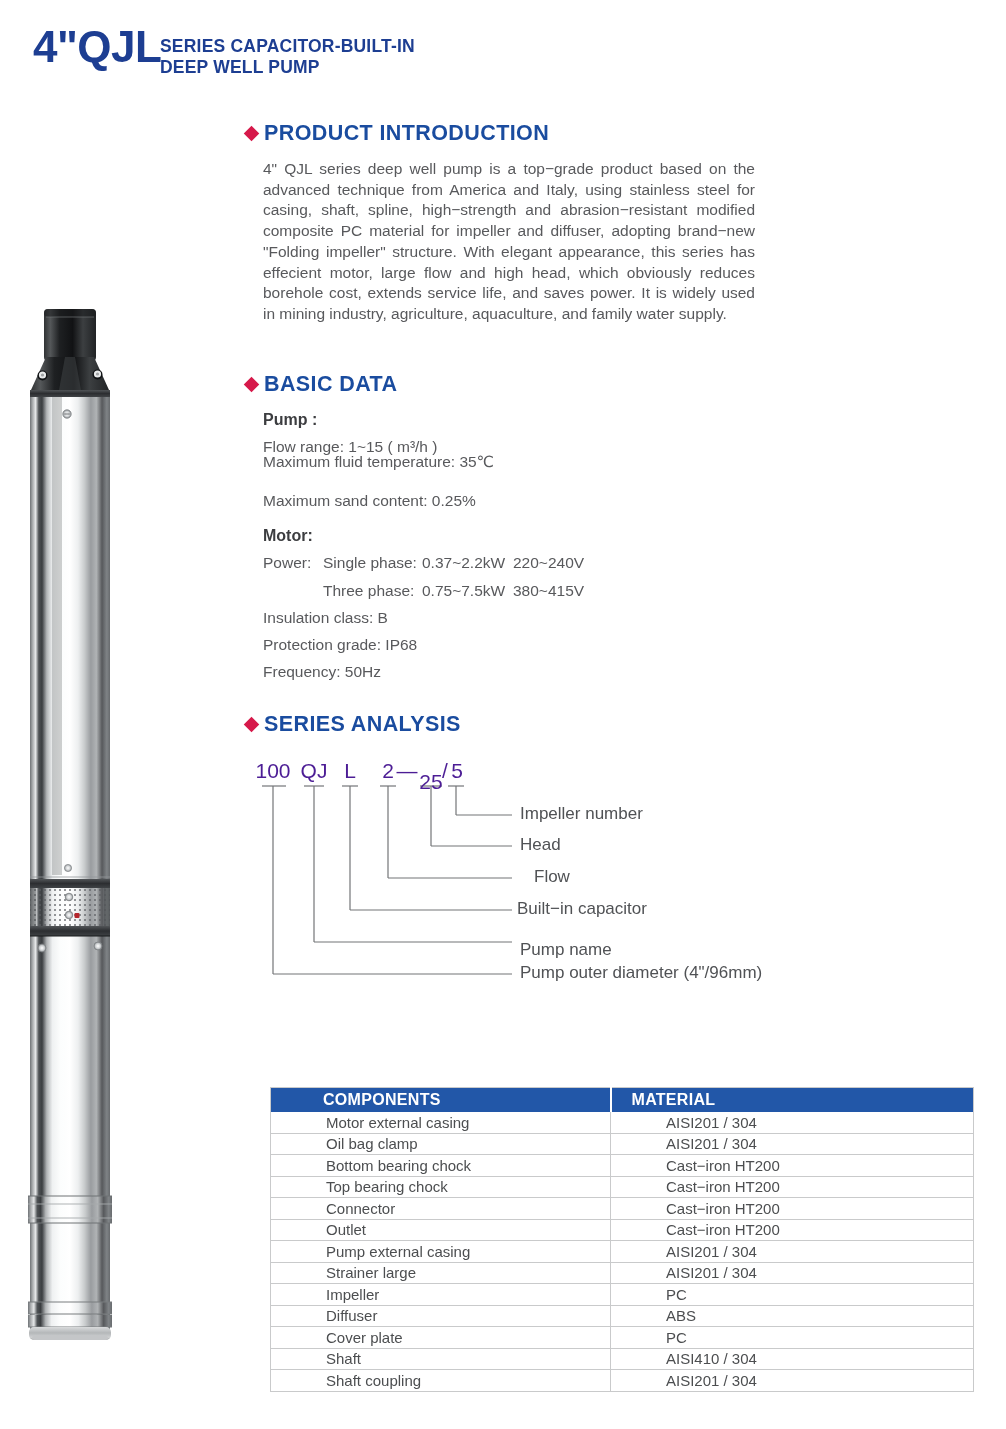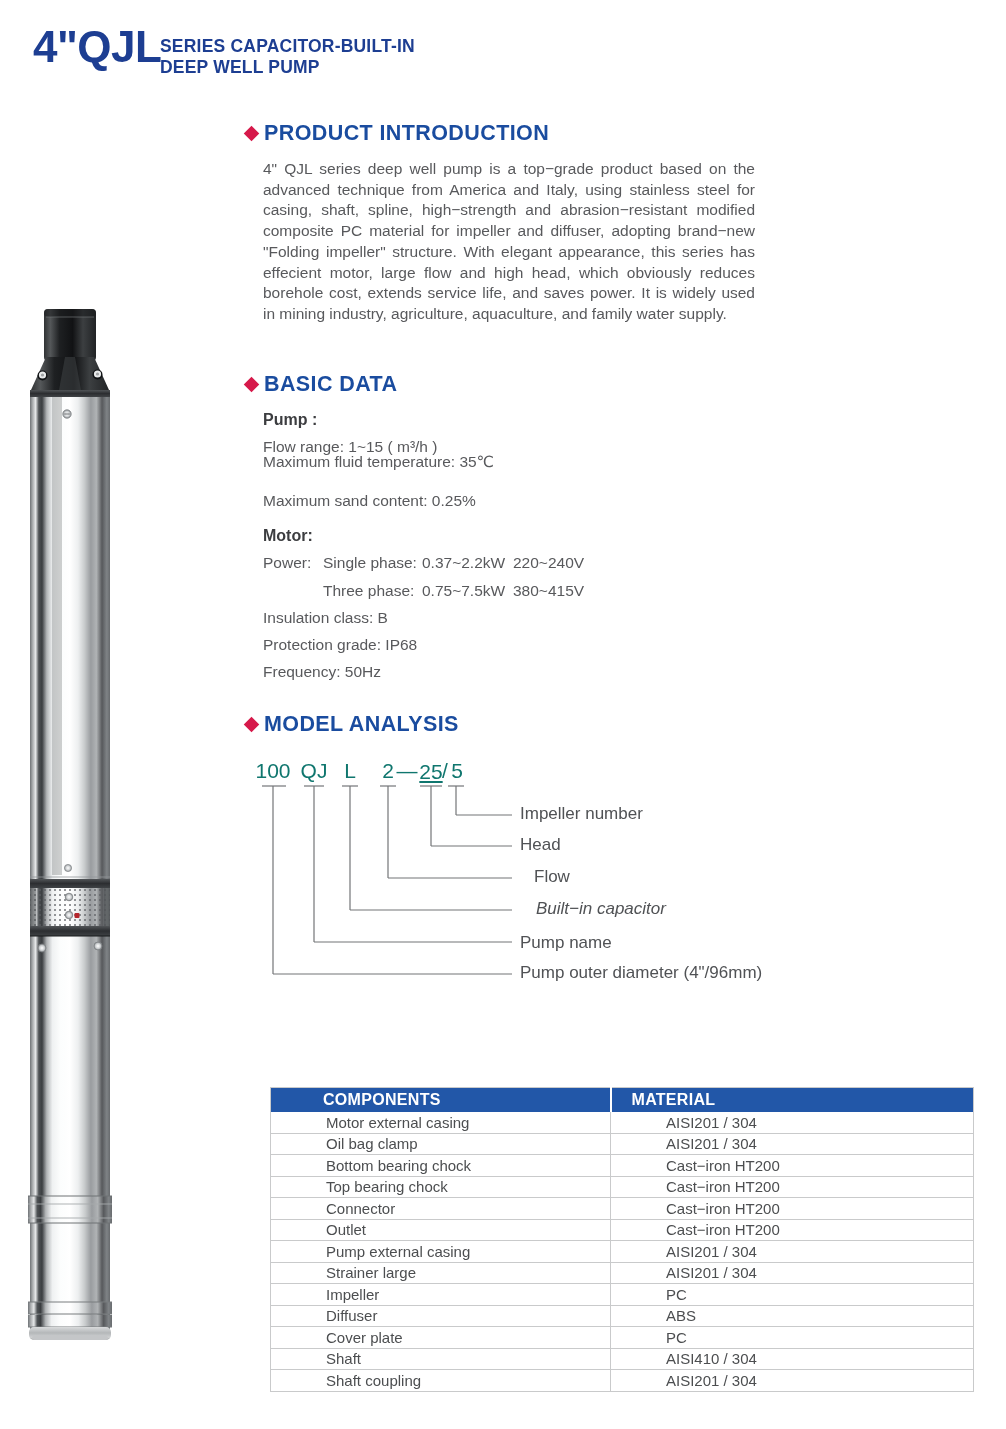--- a/index.html
+++ b/index.html
@@ -34,21 +34,21 @@
     left:263px; top:159px; width:492px; font-size:15.5px; line-height:20.7px;
     color:var(--body-text); text-align:justify; margin:0;
   }
 
   
   .bd  { font-size:15.5px; color:var(--body-text); white-space:nowrap; }
   .bd-bold { font-size:16px; font-weight:bold; color:var(--dark-text); white-space:nowrap; }
 
   
   .ma-token {
-    font-size:21px; color:#0f766e; transform:translateX(-50%); white-space:nowrap;
+    font-size:21px; color:#4c1d95; transform:translateX(-50%); white-space:nowrap;
   }
   .ma-label { font-size:17px; color:#505255; white-space:nowrap; }
 
   
   table.compo {
     border-collapse:collapse; table-layout:fixed; width:703px;
     border:1px solid var(--table-border);
   }
   table.compo th {
     background:var(--table-header-bg); color:var(--table-header-text);
@@ -201,21 +201,21 @@
   <div class="abs bd" style="left:513px; top:554px;" data-name="power-single-phase-voltage">220~240V</div>
   <div class="abs bd" style="left:323px; top:582px;" data-name="power-three-phase-label">Three phase:</div>
   <div class="abs bd" style="left:422px; top:582px;" data-name="power-three-phase-kw">0.75~7.5kW</div>
   <div class="abs bd" style="left:513px; top:582px;" data-name="power-three-phase-voltage">380~415V</div>
   <div class="abs bd" style="left:263px; top:609px;" data-name="motor-spec-insulation">Insulation class: B</div>
   <div class="abs bd" style="left:263px; top:636px;" data-name="motor-spec-protection">Protection grade: IP68</div>
   <div class="abs bd" style="left:263px; top:663px;" data-name="motor-spec-frequency">Frequency: 50Hz</div>
 
   <div class="abs sec-head" style="left:246px; top:712px;" data-name="section-heading-model-analysis">
     <span class="diamond" data-name="diamond-bullet-icon"></span>
-    <span class="sec-title" data-name="model-analysis-title">MODEL ANALYSIS</span>
+    <span class="sec-title" data-name="model-analysis-title">SERIES ANALYSIS</span>
   </div>
 
   <div class="abs" style="left:250px; top:752px; width:630px; height:245px;" data-name="model-analysis-diagram">
     <svg class="abs" style="left:0; top:0;" width="630" height="245" viewBox="0 0 630 245" data-name="model-analysis-lines">
       <g stroke="#737577" stroke-width="1.2" fill="none">
 
         <line x1="12" y1="34" x2="36" y2="34"></line>
           <line x1="54" y1="34" x2="74" y2="34"></line>
         <line x1="92" y1="34" x2="108" y2="34"></line>
           <line x1="130" y1="34" x2="146" y2="34"></line>
@@ -235,29 +235,29 @@
           <line x1="100" y1="158" x2="262" y2="158"></line>
         <line x1="64" y1="190" x2="262" y2="190"></line>
           <line x1="23" y1="222" x2="262" y2="222"></line>
       </g>
     </svg>
     <span class="abs ma-token" style="left:23px; top:7px;" data-name="model-token-diameter">100</span>
     <span class="abs ma-token" style="left:64px; top:7px;" data-name="model-token-pump-name">QJ</span>
     <span class="abs ma-token" style="left:100px; top:7px;" data-name="model-token-capacitor">L</span>
     <span class="abs ma-token" style="left:138px; top:7px;" data-name="model-token-flow">2</span>
     <span class="abs ma-token" style="left:157px; top:7px;" data-name="model-token-dash">—</span>
-    <span class="abs ma-token" style="left:181px; top:8px;text-decoration:underline;" data-name="model-token-head">25</span>
+    <span class="abs ma-token" style="left:181px; top:18px;" data-name="model-token-head">25</span>
     <span class="abs ma-token" style="left:195px; top:7px;" data-name="model-token-slash">/</span>
     <span class="abs ma-token" style="left:207px; top:7px;" data-name="model-token-impeller">5</span>
 
     <div class="abs ma-label" style="left:270px; top:52px;" data-name="model-label-impeller-number">Impeller number</div>
     <div class="abs ma-label" style="left:270px; top:83px;" data-name="model-label-head">Head</div>
     <div class="abs ma-label" style="left:284px; top:115px;text-align:center;" data-name="model-label-flow">Flow</div>
-    <div class="abs ma-label" style="left:286px; top:147px;font-style:italic;" data-name="model-label-built-in-capacitor">Built−in capacitor</div>
-    <div class="abs ma-label" style="left:270px; top:181px;" data-name="model-label-pump-name">Pump name</div>
+    <div class="abs ma-label" style="left:267px; top:147px;" data-name="model-label-built-in-capacitor">Built−in capacitor</div>
+    <div class="abs ma-label" style="left:270px; top:188px;" data-name="model-label-pump-name">Pump name</div>
     <div class="abs ma-label" style="left:270px; top:211px;" data-name="model-label-outer-diameter">Pump outer diameter (4"/96mm)</div>
   </div>
 
   <table class="compo abs" style="left:270px; top:1087px;" data-name="components-table">
     <colgroup>
         <col style="width:340px">
         <col style="width:363px">
       </colgroup>
     <thead>
       <tr data-name="table-header-row">

